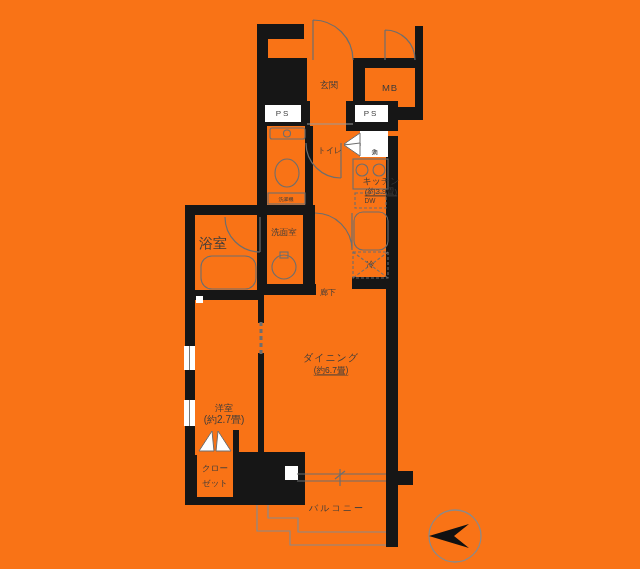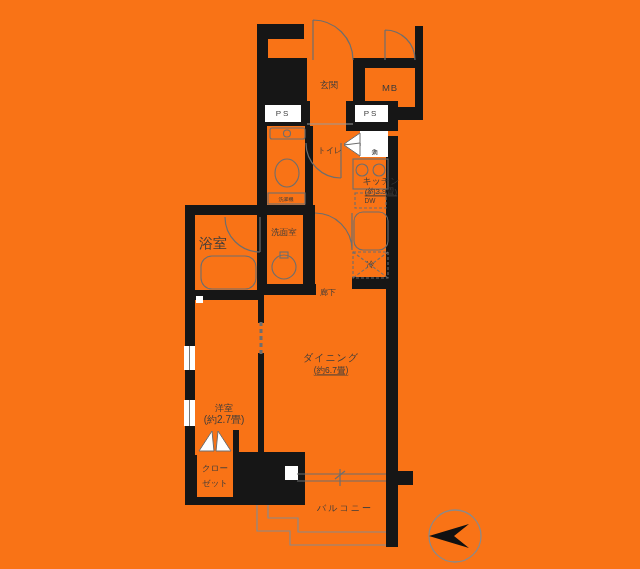--- a/index.html
+++ b/index.html
@@ -151,15 +151,15 @@
   <div class="lbl" style="left:224px;top:375px;font-size:9px;margin-top:40px;">
     <span class="sub">洋室</span>
     <span class="sub" style="font-size:10px;">(約2.7畳)</span>
   </div>
 
   <div class="lbl" style="left:215px;top:476px;font-size:8.5px;line-height:15px;">
     <span class="sub">クロー</span>
     <span class="sub">ゼット</span>
   </div>
 
-  <div class="lbl" style="left:337px;top:509px;font-size:9px;letter-spacing:2px;margin-left:8px;">バルコニー</div>
+  <div class="lbl" style="left:337px;top:509px;font-size:9px;letter-spacing:2px;">バルコニー</div>
 
 </div>
 
 </body></html>

